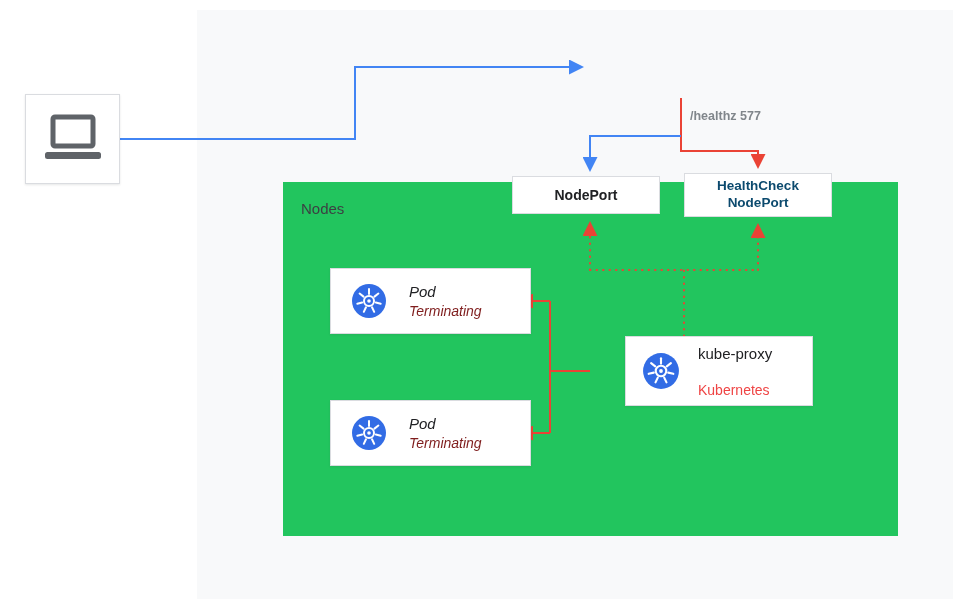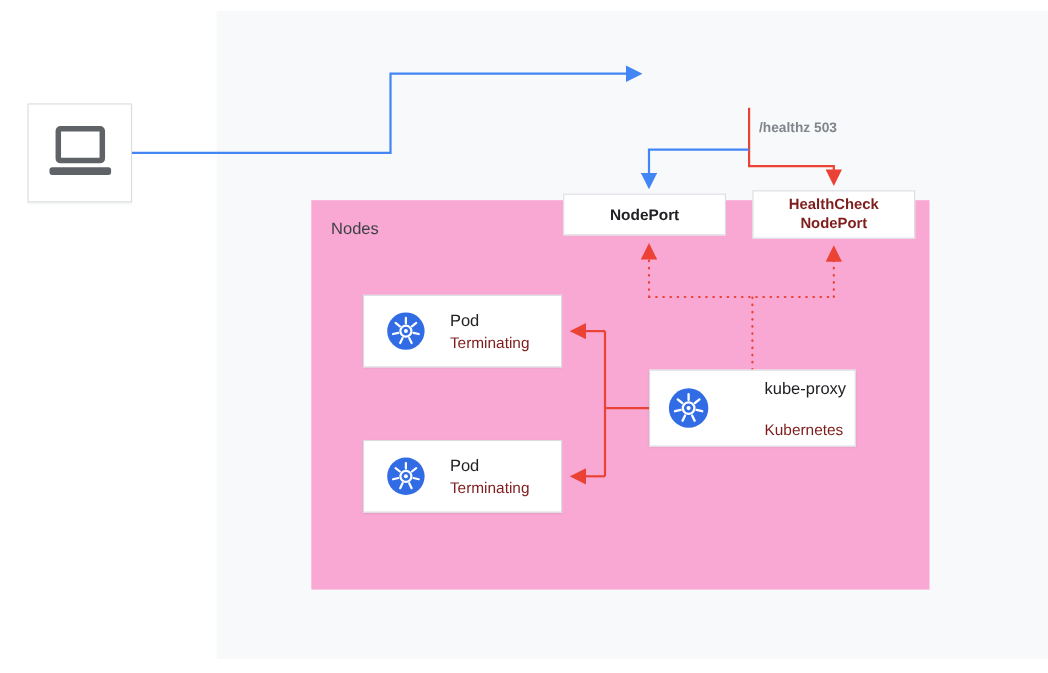--- a/index.html
+++ b/index.html
@@ -1,51 +1,51 @@
 <!DOCTYPE html>
 <html><head>
 <meta charset="utf-8">
 <style>
   html,body{margin:0;padding:0;background:#ffffff;}
   body{font-family:"Liberation Sans", sans-serif; -webkit-font-smoothing:antialiased;}
   #stage{position:relative;width:953px;height:612px;background:#ffffff;overflow:hidden;}
 
   .canvas-bg{position:absolute;left:197px;top:10px;width:756px;height:589px;background:#f8f9fa;}
-  .nodes-panel{position:absolute;left:283px;top:182px;width:562px;height:354px;background:#f9a8d4;}
+  .nodes-panel{position:absolute;left:283px;top:182px;width:615px;height:354px;background:#22c55e;}
   .nodes-label{position:absolute;left:18px;top:18px;font-size:15px;color:#3c4043;}
 
   svg.wires{position:absolute;left:0;top:0;width:953px;height:612px;pointer-events:none;}
 
   .card{position:absolute;background:#ffffff;border:1px solid #dadce0;box-sizing:border-box;}
   .shadow{box-shadow:0 1px 2px rgba(60,64,67,.12);}
 
   .client-card{left:25px;top:94px;width:95px;height:90px;display:flex;align-items:center;justify-content:center;}
 
   .clb-card{left:590px;top:36px;width:175px;height:62px;display:flex;align-items:center;}
   .clb-icon{margin-left:13px;flex:0 0 auto;}
   .clb-text{margin-left:13px;font-size:14px;line-height:1.35;color:#80868b;}
 
   .nodeport-box{left:512px;top:176px;width:148px;height:38px;display:flex;align-items:center;justify-content:center;
     font-size:14px;font-weight:bold;color:#202124;}
   .hc-box{left:684px;top:173px;width:148px;height:44px;display:flex;flex-direction:column;align-items:center;justify-content:center;
-    font-size:13.5px;font-weight:bold;color:#7f1d1d;line-height:1.25;}
+    font-size:13.5px;font-weight:bold;color:#0c4a6e;line-height:1.25;}
 
-  .pod-card{width:181px;height:66px;display:flex;align-items:center;}
+  .pod-card{width:201px;height:66px;display:flex;align-items:center;font-style:italic;}
   .pod-card.p1{left:330px;top:268px;}
   .pod-card.p2{left:330px;top:400px;}
   .pod-icon{margin-left:20px;flex:0 0 auto;}
   .pod-text{margin-left:22px;}
   .pod-title{font-size:15px;color:#202124;}
   .pod-status{font-size:14px;color:#7f1d1d;margin-top:3px;}
 
-  .kproxy-card{left:590px;top:336px;width:188px;height:70px;display:flex;align-items:center;gap:32px;}
+  .kproxy-card{left:625px;top:336px;width:188px;height:70px;display:flex;align-items:center;}
   .kproxy-icon{margin-left:16px;flex:0 0 auto;}
   .kproxy-text{margin-left:18px;}
   .kproxy-title{font-size:15px;color:#202124;}
-  .kproxy-sub{font-size:14px;color:#7f1d1d;margin-top:20px;}
+  .kproxy-sub{font-size:14px;color:#ef4444;margin-top:20px;}
 
   .healthz-label{position:absolute;left:690px;top:109px;font-size:12.5px;font-weight:bold;color:#80868b;}
 </style>
 </head>
 <body>
 
 <div id="stage">
 
   <div class="canvas-bg"></div>
 
@@ -81,21 +81,21 @@
   </svg>
 
   <div class="card shadow client-card">
     <svg width="64" height="54" viewBox="0 0 64 54">
       <rect x="12" y="5" width="40" height="29" rx="2" fill="#ffffff" stroke="#5f6368" stroke-width="5"></rect>
       <rect x="4" y="40" width="56" height="7" rx="2.5" fill="#5f6368"></rect>
     </svg>
   </div>
 
 
-  <div class="healthz-label">/healthz 503</div>
+  <div class="healthz-label">/healthz 577</div>
 
   <div class="card nodeport-box">
     <span>NodePort</span>
   </div>
 
   <div class="card hc-box">
     <span>HealthCheck</span>
     <span>NodePort</span>
   </div>
 

